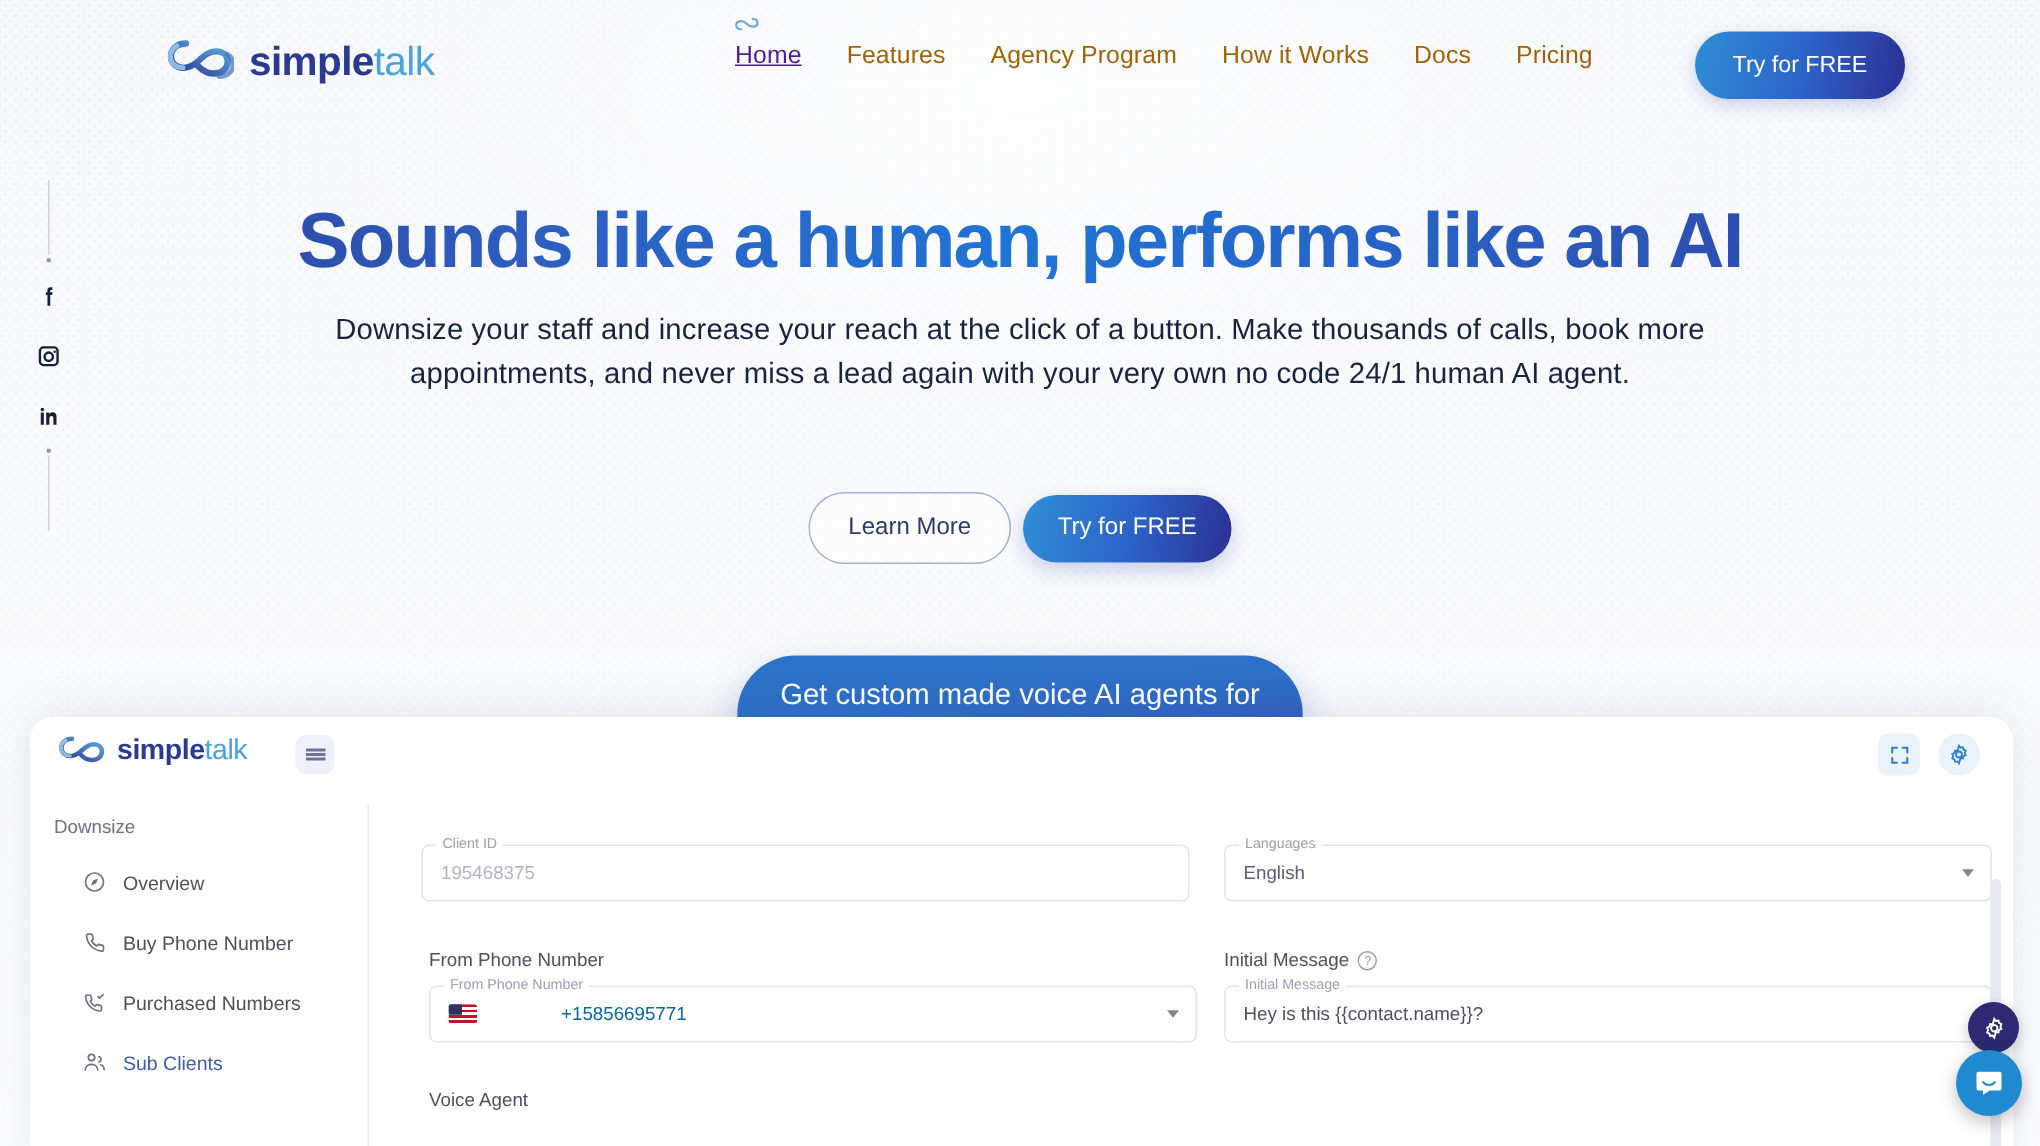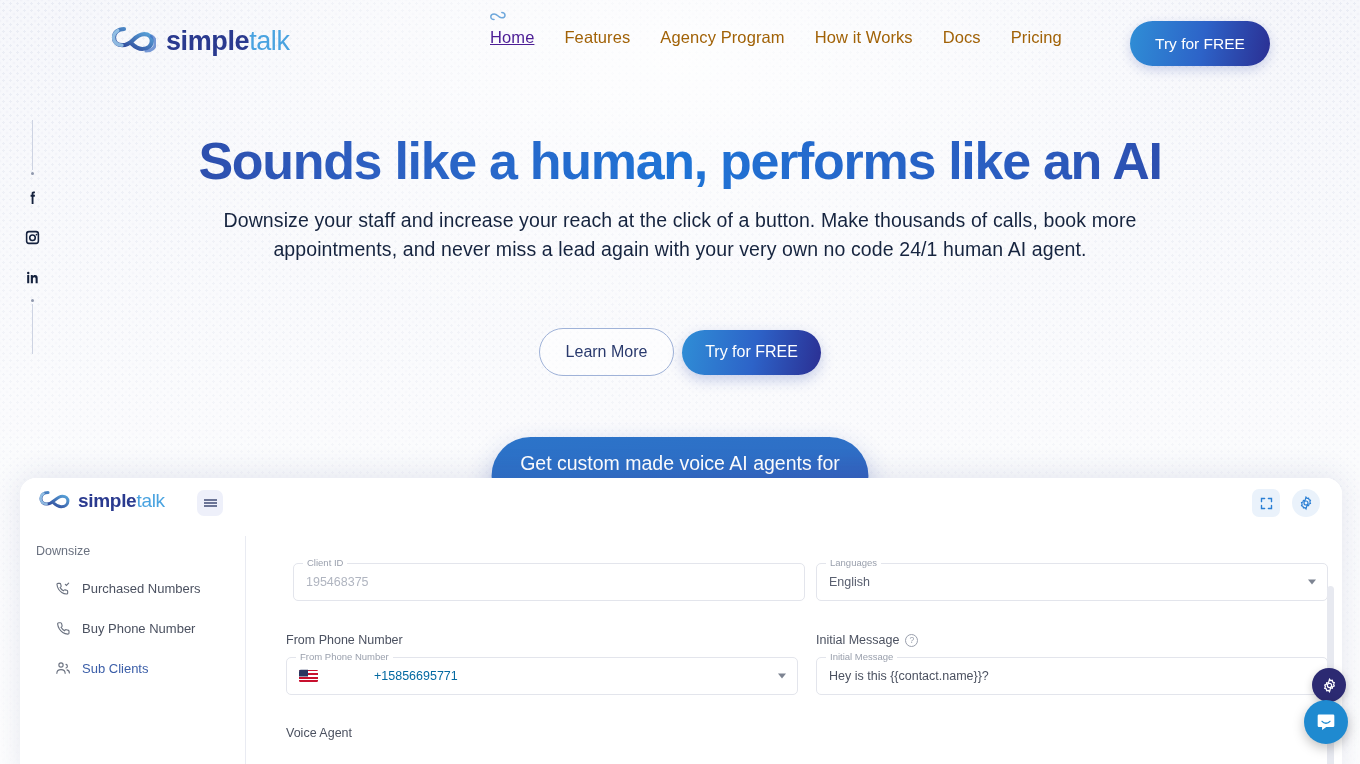--- a/index.html
+++ b/index.html
@@ -356,52 +356,59 @@
           <circle cx="12" cy="12" r="3"></circle>
           <path d="M12 3.2l1.5 1.9 2.4-.4.6 2.3 2.2 1-.9 2.3.9 2.3-2.2 1-.6 2.3-2.4-.4L12 20.8l-1.5-1.9-2.4.4-.6-2.3-2.2-1 .9-2.3-.9-2.3 2.2-1 .6-2.3 2.4.4L12 3.2z"></path>
         </svg>
       </div>
     </div>
   </div>
 
   <div class="dash-sidebar">
     <div class="dash-sidebar-title">Downsize</div>
 
+    <div class="dash-nav-item">
+      <svg class="dash-nav-icon" viewBox="0 0 24 24" fill="none" stroke="currentColor" stroke-width="1.7">
+        <circle cx="12" cy="12" r="9"></circle>
+          <path d="M15.5 8.5l-2 5-5 2 2-5 5-2z" fill="currentColor" stroke="none"></path>
+      </svg>
+      <span>Overview</span>
+    </div>
+
+    <div class="dash-nav-item">
+      <svg class="dash-nav-icon" viewBox="0 0 24 24" fill="none" stroke="currentColor" stroke-width="1.7" stroke-linecap="round">
+        <path d="M21 16.9v2.6a1.7 1.7 0 0 1-1.9 1.7 17 17 0 0 1-7.4-2.6 16.7 16.7 0 0 1-5.1-5.1A17 17 0 0 1 4 6.1 1.7 1.7 0 0 1 5.7 4.2h2.6a1.7 1.7 0 0 1 1.7 1.5c.1.9.3 1.7.6 2.5a1.7 1.7 0 0 1-.4 1.8L9.1 11a13.6 13.6 0 0 0 5.1 5.1l1-1.1a1.7 1.7 0 0 1 1.8-.4c.8.3 1.6.5 2.5.6a1.7 1.7 0 0 1 1.5 1.7z"></path>
+      </svg>
+      <span>Buy Phone Number</span>
+    </div>
 
     <div class="dash-nav-item">
       <svg class="dash-nav-icon" viewBox="0 0 24 24" fill="none" stroke="currentColor" stroke-width="1.7" stroke-linecap="round">
         <path d="M19 17v2.4a1.6 1.6 0 0 1-1.8 1.6 16 16 0 0 1-7-2.4 15.7 15.7 0 0 1-4.8-4.8A16 16 0 0 1 3 6.7 1.6 1.6 0 0 1 4.6 5H7a1.6 1.6 0 0 1 1.6 1.4c.1.8.3 1.6.6 2.3a1.6 1.6 0 0 1-.4 1.7l-1 1a12.8 12.8 0 0 0 4.8 4.8l1-1a1.6 1.6 0 0 1 1.7-.4c.7.3 1.5.5 2.3.6A1.6 1.6 0 0 1 19 17z"></path>
         <path d="M15.5 6.5l1.6 1.6 3.4-3.4"></path>
       </svg>
       <span>Purchased Numbers</span>
-    </div>
-
-    <div class="dash-nav-item">
-      <svg class="dash-nav-icon" viewBox="0 0 24 24" fill="none" stroke="currentColor" stroke-width="1.7" stroke-linecap="round">
-        <path d="M21 16.9v2.6a1.7 1.7 0 0 1-1.9 1.7 17 17 0 0 1-7.4-2.6 16.7 16.7 0 0 1-5.1-5.1A17 17 0 0 1 4 6.1 1.7 1.7 0 0 1 5.7 4.2h2.6a1.7 1.7 0 0 1 1.7 1.5c.1.9.3 1.7.6 2.5a1.7 1.7 0 0 1-.4 1.8L9.1 11a13.6 13.6 0 0 0 5.1 5.1l1-1.1a1.7 1.7 0 0 1 1.8-.4c.8.3 1.6.5 2.5.6a1.7 1.7 0 0 1 1.5 1.7z"></path>
-      </svg>
-      <span>Buy Phone Number</span>
     </div>
 
     <div class="dash-nav-item sel">
       <svg class="dash-nav-icon" viewBox="0 0 24 24" fill="none" stroke="currentColor" stroke-width="1.7" stroke-linecap="round">
         <circle cx="9" cy="7.5" r="3.2"></circle>
           <path d="M2.8 20c0-3.4 2.8-5.6 6.2-5.6s6.2 2.2 6.2 5.6"></path>
         <path d="M16.5 6.6a2.8 2.8 0 0 1 0 5.4M18 14.8c2.2.6 3.6 2.3 3.6 4.6"></path>
       </svg>
       <span>Sub Clients</span>
     </div>
 
   </div>
 
   <div class="dash-vline"></div>
 
   <div class="dash-main">
 
-    <div class="field" style="left:28px; top:35px; width:512px;">
+    <div class="field" style="left:16px; top:35px; width:512px;">
       <div class="fieldset">
         <span class="legend">Client ID</span>
         <span class="val ph">195468375</span>
       </div>
     </div>
 
     <div class="field" style="left:551px; top:35px; width:512px;">
       <div class="fieldset">
         <span class="legend">Languages</span>
         <span class="val">English</span>

